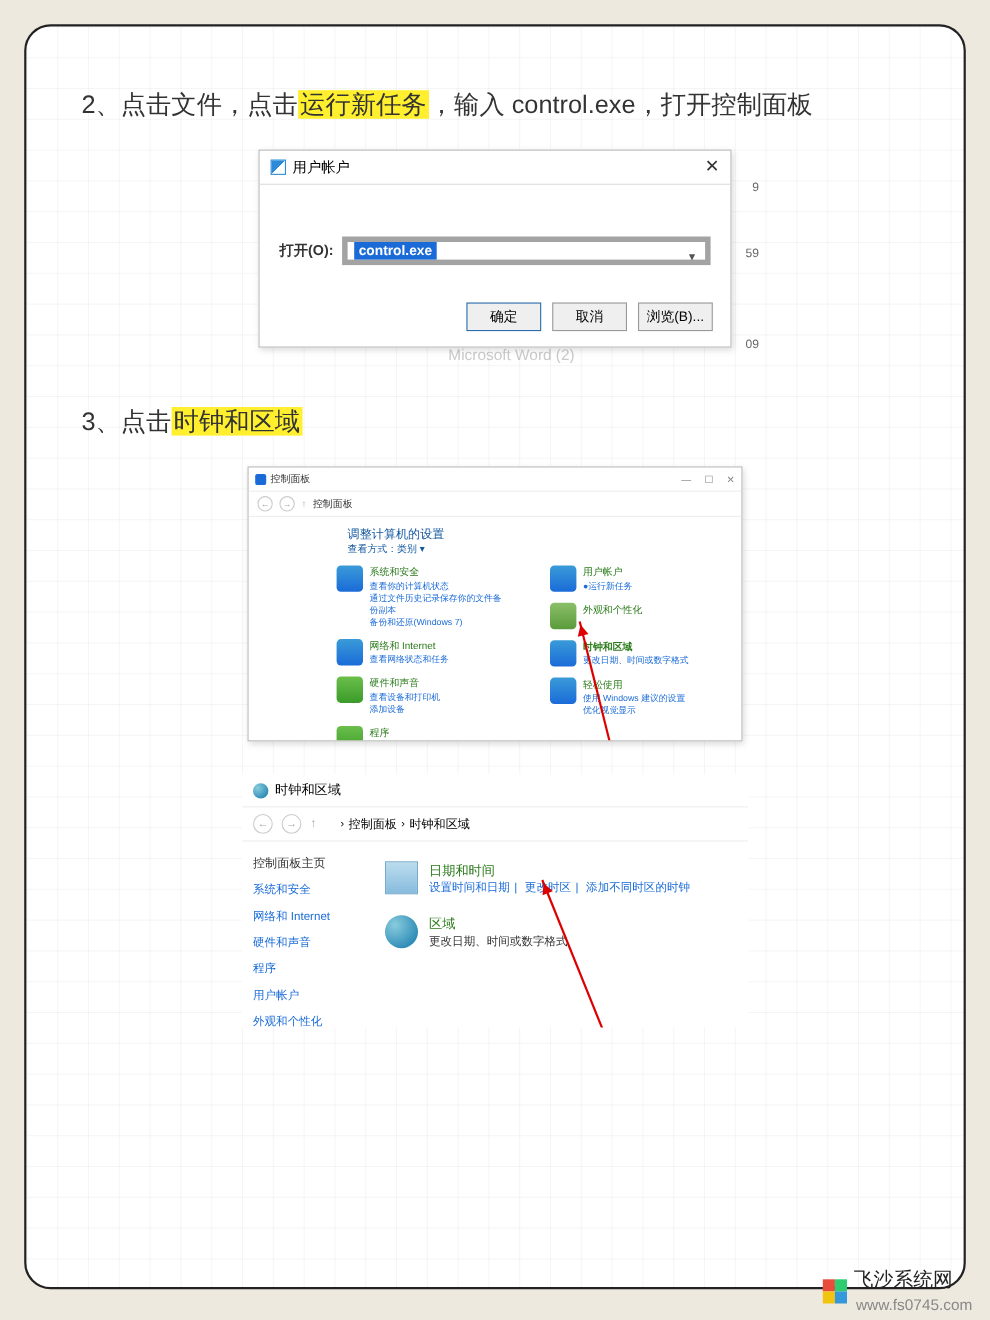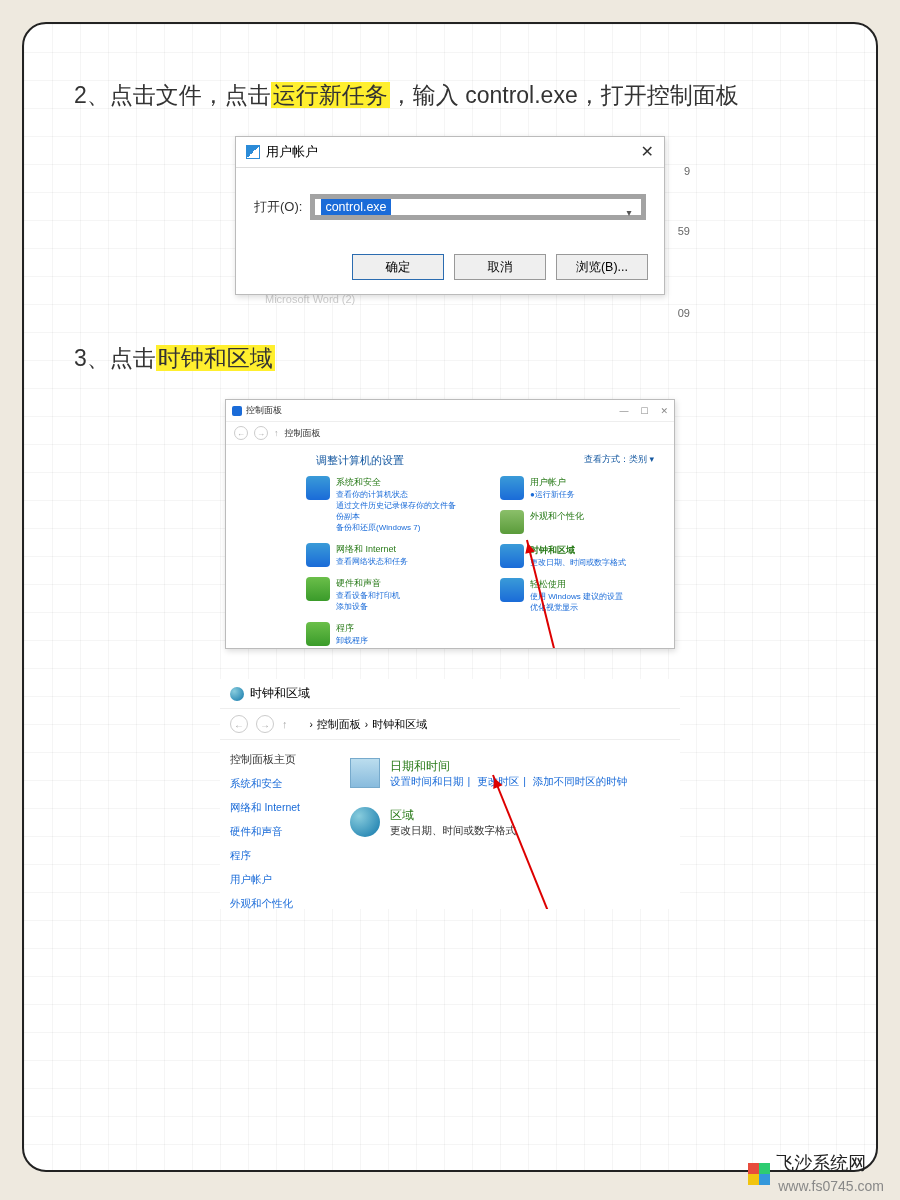--- a/index.html
+++ b/index.html
@@ -43,40 +43,40 @@
   .dlg2 { width: 430px; position: relative; }
   .dlg2 .edge-num { position:absolute; right:-26px; font-size:11px; color:#666; }
   .dlg2 .titlebar { display:flex; align-items:center; justify-content:space-between; padding:6px 10px; border-bottom:1px solid #ddd; font-size:13px; }
   .dlg2 .titlebar .left { display:flex; align-items:center; gap:6px; }
   .win-app-icon { width:14px; height:14px; background: linear-gradient(135deg,#2b8bd8 50%,#fff 50%); border:1px solid #2b8bd8; }
   .close-icon { font-size:16px; line-height:1; color:#333; cursor:default; }
   .dlg2 .body { padding: 14px 18px 4px 18px; font-size:12.5px; color:#333; }
   .dlg2 .desc-row { display:flex; gap:12px; }
   .dlg2 .run-icon { width:36px; height:32px; flex:0 0 36px; border:1px solid #9bb; background: linear-gradient(#e8f4ff,#cfe6ff); position:relative; }
   .dlg2 .run-icon::after { content:""; position:absolute; left:6px; right:6px; top:6px; bottom:10px; background:#b4d3ee; }
-  .dlg2 .open-row { display:flex; align-items:center; gap:8px; margin-top:12px; }
+  .dlg2 .open-row { display:flex; align-items:center; gap:8px; margin-top:33px;font-weight:bold; }
   .dlg2 .open-row label { font-size:13px; }
   .dlg2 .combo { flex:1; height:26px; border:5px solid #a3a3a3; display:flex; align-items:center; padding:0 20px 0 6px; position:relative; }
   .dlg2 .combo .val { background:#1a6bd8; color:#fff; padding:1px 4px; font-size:12.5px; }
   .dlg2 .combo .caret { position:absolute; right:4px; top:5px; width:16px; height:16px; display:flex; align-items:center; justify-content:center; color:#555; font-size:10px; }
   .dlg2 .btnrow { display:flex; justify-content:flex-end; gap:10px; padding: 30px 16px 14px 16px; }
-  .winbtn { width:92px; height:26px; border:1px solid #999; background:#efefef; font-size:12.5px; display:flex; align-items:center; justify-content:center; }
+  .winbtn { width:68px; height:26px; border:1px solid #999; background:#efefef; font-size:12.5px; display:flex; align-items:center; justify-content:center; }
   .winbtn.primary { border:1px solid #2b6cb0; }
-  .dlg2-foot { margin-top: -2px; width:430px; text-align:left; font-size:11px; color:#888; padding-left:30px; }
+  .dlg2-foot { margin-top: -2px; width:430px; text-align:center; font-size:14px; color:#888; padding-left:30px; }
   
   .cp {
     width: 450px; height: 250px; font-size: 9px; color:#333; position:relative; overflow:hidden;
   }
   .cp .titlebar { display:flex; align-items:center; padding:4px 6px; border-bottom:1px solid #eee; gap:4px; }
   .cp .titlebar .cp-icon { width:10px; height:10px; background:#1a6bd8; border-radius:2px; }
   .cp .winctrls { margin-left:auto; display:flex; gap:12px; color:#888; }
   .cp .navbar { display:flex; align-items:center; gap:6px; padding:4px 8px; border-bottom:1px solid #eee; }
   .cp .arrow { width:14px; height:14px; border:1px solid #ccc; border-radius:50%; display:flex; align-items:center; justify-content:center; font-size:8px; color:#aaa; }
   .cp .crumb { font-size:9px; }
-  .cp .headerrow { display:flex; justify-content:space-between; padding: 8px 20px 8px 90px; }
+  .cp .headerrow { display:flex; justify-content:space-between; padding: 8px 20px 8px 90px; flex-direction: column; }
   .cp .headerrow .h { color:#1558a0; font-size:11px; }
   .cp .viewby { color:#1558a0; font-size:9px; }
   .cp .cols { display:flex; padding: 0 20px 0 80px; gap: 40px; }
   .cp .col { display:flex; flex-direction:column; gap:10px; flex:1; }
   .cp .cat { display:flex; gap:6px; }
   .cp .caticon { width:24px; height:24px; border-radius:4px; flex:0 0 24px; }
   .c1 { background: linear-gradient(#3a9bd8,#1a6bd8); }
   .c2 { background: linear-gradient(#3a9bd8,#1a6bd8); }
   .c3 { background: linear-gradient(#6bbf4a,#3a9b2a); }
   .c4 { background: linear-gradient(#6bbf4a,#3a9b2a); }

